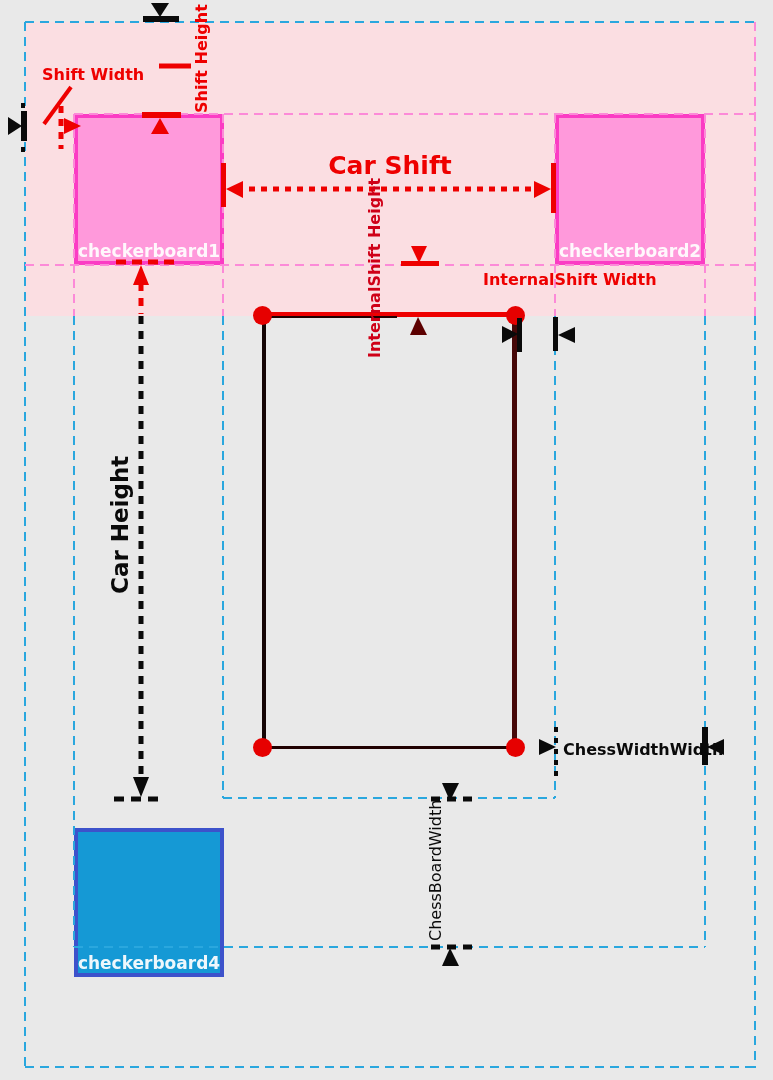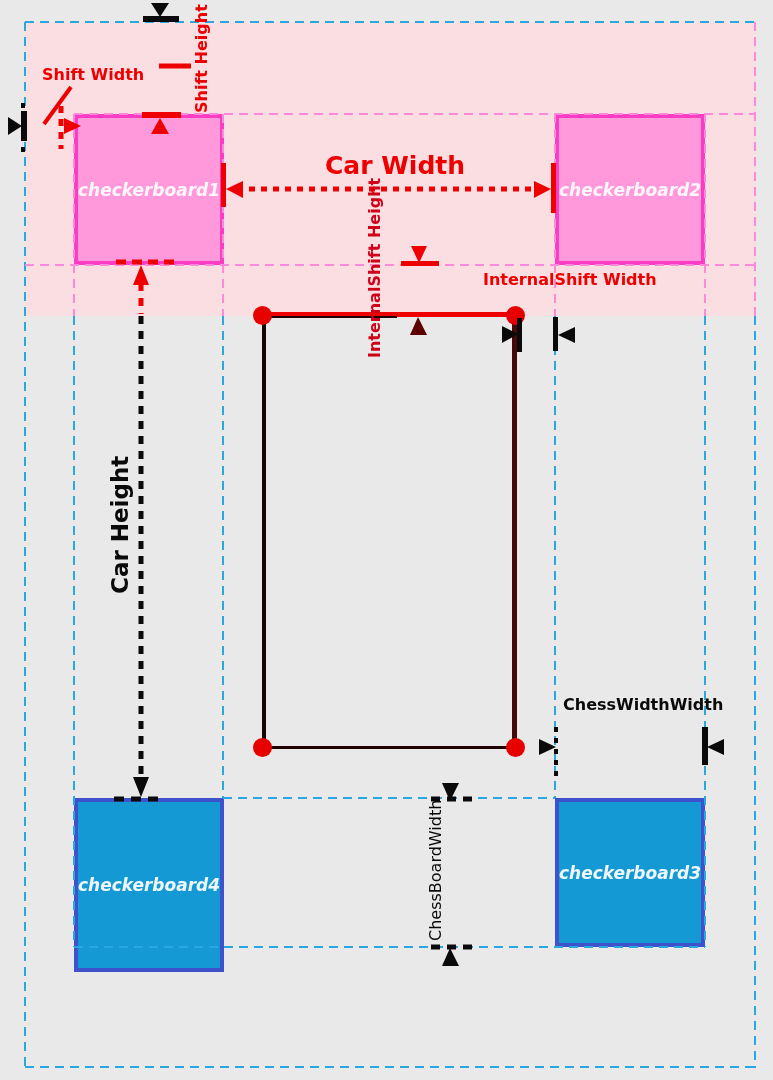--- a/index.html
+++ b/index.html
@@ -9,21 +9,21 @@
 
   
   .dash-h{position:absolute;height:2px;z-index:3;}
   .dash-v{position:absolute;width:2px;z-index:3;}
   .cyan-h{background:repeating-linear-gradient(90deg,#2AA7DE 0 9px,transparent 9px 15px);}
   .cyan-v{background:repeating-linear-gradient(180deg,#2AA7DE 0 9px,transparent 9px 15px);}
   .pinkd-h{background:repeating-linear-gradient(90deg,#FC8AD8 0 9px,transparent 9px 15px);}
   .pinkd-v{background:repeating-linear-gradient(180deg,#FC8AD8 0 9px,transparent 9px 15px);}
 
   
-  .cb{position:absolute;box-sizing:border-box;display:flex;align-items:center;justify-content:center;z-index:2;font-style:italic;}
+  .cb{position:absolute;box-sizing:border-box;display:flex;align-items:flex-end;justify-content:center;z-index:2;}
   .cb-pink{background:#FF99DB;border:4px solid #FB3CC4;}
   .cb-blue{background:#1599D5;border:4px solid #3D52CB;}
   .cb .cb-label{color:#FFFFFF;opacity:.93;font-weight:bold;font-size:17px;}
 
   
   .car-edge{position:absolute;z-index:3;}
   .corner-dot{position:absolute;width:19px;height:19px;border-radius:50%;background:#E60000;z-index:4;}
 
   svg.markers{position:absolute;left:0;top:0;z-index:4;pointer-events:none;}
 
@@ -32,21 +32,21 @@
   .red{color:#EE0000;}
   .blk{color:#0A0A0A;}
   .bold{font-weight:bold;}
   .rot{transform:rotate(-90deg);transform-origin:top left;}
   .lbl-shift-width{left:42px;top:66px;font-size:16px;}
   .lbl-shift-height{left:193px;top:113px;font-size:16px;}
   .lbl-car-width{left:325px;top:152px;width:130px;text-align:center;font-size:25px;}
   .lbl-car-height{left:107px;top:594px;font-size:23px;font-weight:600;}
   .lbl-ish{left:366px;top:358px;font-size:16px;color:#CF0017;}
   .lbl-isw{left:483px;top:271px;font-size:16px;}
-  .lbl-cww{left:563px;top:696px;font-size:16px;}
+  .lbl-cww{left:563px;top:741px;font-size:16px;}
   .lbl-cbw{left:427px;top:941px;font-size:16px;}
   .lbl-car{left:330px;top:503px;width:120px;text-align:center;font-size:45px;color:#8B0000;}
 </style>
 </head>
 <body>
 
 <div id="canvas">
 
   <div class="pink-region"></div>
 
@@ -68,24 +68,21 @@
   <div class="dash-v pinkd-v" style="left:222px;top:114px;height:202px;"></div>
   <div class="dash-v pinkd-v" style="left:554px;top:114px;height:202px;"></div>
   <div class="dash-v pinkd-v" style="left:704px;top:114px;height:202px;"></div>
 
   <div class="cb cb-pink" style="left:74px;top:114px;width:150px;height:151px;">
     <span class="cb-label">checkerboard1</span>
   </div>
   <div class="cb cb-pink" style="left:555px;top:114px;width:150px;height:151px;">
     <span class="cb-label">checkerboard2</span>
   </div>
-  <div class="cb cb-blue" style="left:555px;top:798px;width:150px;height:149px;">
-    <span class="cb-label">checkerboard3</span>
-  </div>
-  <div class="cb cb-blue" style="left:74px;top:798px;width:150px;height:174px;">
+  <div class="cb cb-blue" style="left:74px;top:828px;width:150px;height:149px;">
     <span class="cb-label">checkerboard4</span>
   </div>
 
   <div class="car-edge" style="left:263px;top:312px;width:253px;height:5px;background:#EE0000;"></div>
   <div class="car-edge" style="left:267px;top:316px;width:130px;height:2px;background:#200000;"></div>
   <div class="car-edge" style="left:262px;top:313px;width:4px;height:436px;background:#150505;"></div>
   <div class="car-edge" style="left:512px;top:313px;width:5px;height:436px;background:#460808;"></div>
   <div class="car-edge" style="left:263px;top:746px;width:253px;height:3px;background:#200000;"></div>
   <div class="corner-dot" style="left:253px;top:306px;"></div>
   <div class="corner-dot" style="left:506px;top:306px;"></div>
@@ -137,20 +134,20 @@
     <polygon points="724,739 724,755 707,747" fill="#0A0A0A"></polygon>
 
     <polygon points="442,783 459,783 450,801" fill="#0A0A0A"></polygon>
     <line x1="431" y1="799" x2="474" y2="799" stroke="#0A0A0A" stroke-width="5" stroke-dasharray="9 7"></line>
     <polygon points="442,966 459,966 450,948" fill="#0A0A0A"></polygon>
     <line x1="431" y1="947" x2="475" y2="947" stroke="#0A0A0A" stroke-width="5" stroke-dasharray="9 7"></line>
   </svg>
 
   <div class="lbl red bold lbl-shift-width">Shift Width</div>
   <div class="lbl red bold rot lbl-shift-height">Shift Height</div>
-  <div class="lbl red bold lbl-car-width">Car Width</div>
+  <div class="lbl red bold lbl-car-width">Car Shift</div>
   <div class="lbl blk rot lbl-car-height">Car Height</div>
   <div class="lbl bold rot lbl-ish">InternalShift Height</div>
   <div class="lbl red bold lbl-isw">InternalShift Width</div>
   <div class="lbl blk bold lbl-cww">ChessWidthWidth</div>
   <div class="lbl blk rot lbl-cbw">ChessBoardWidth</div>
 
 </div>
 
 </body></html>

